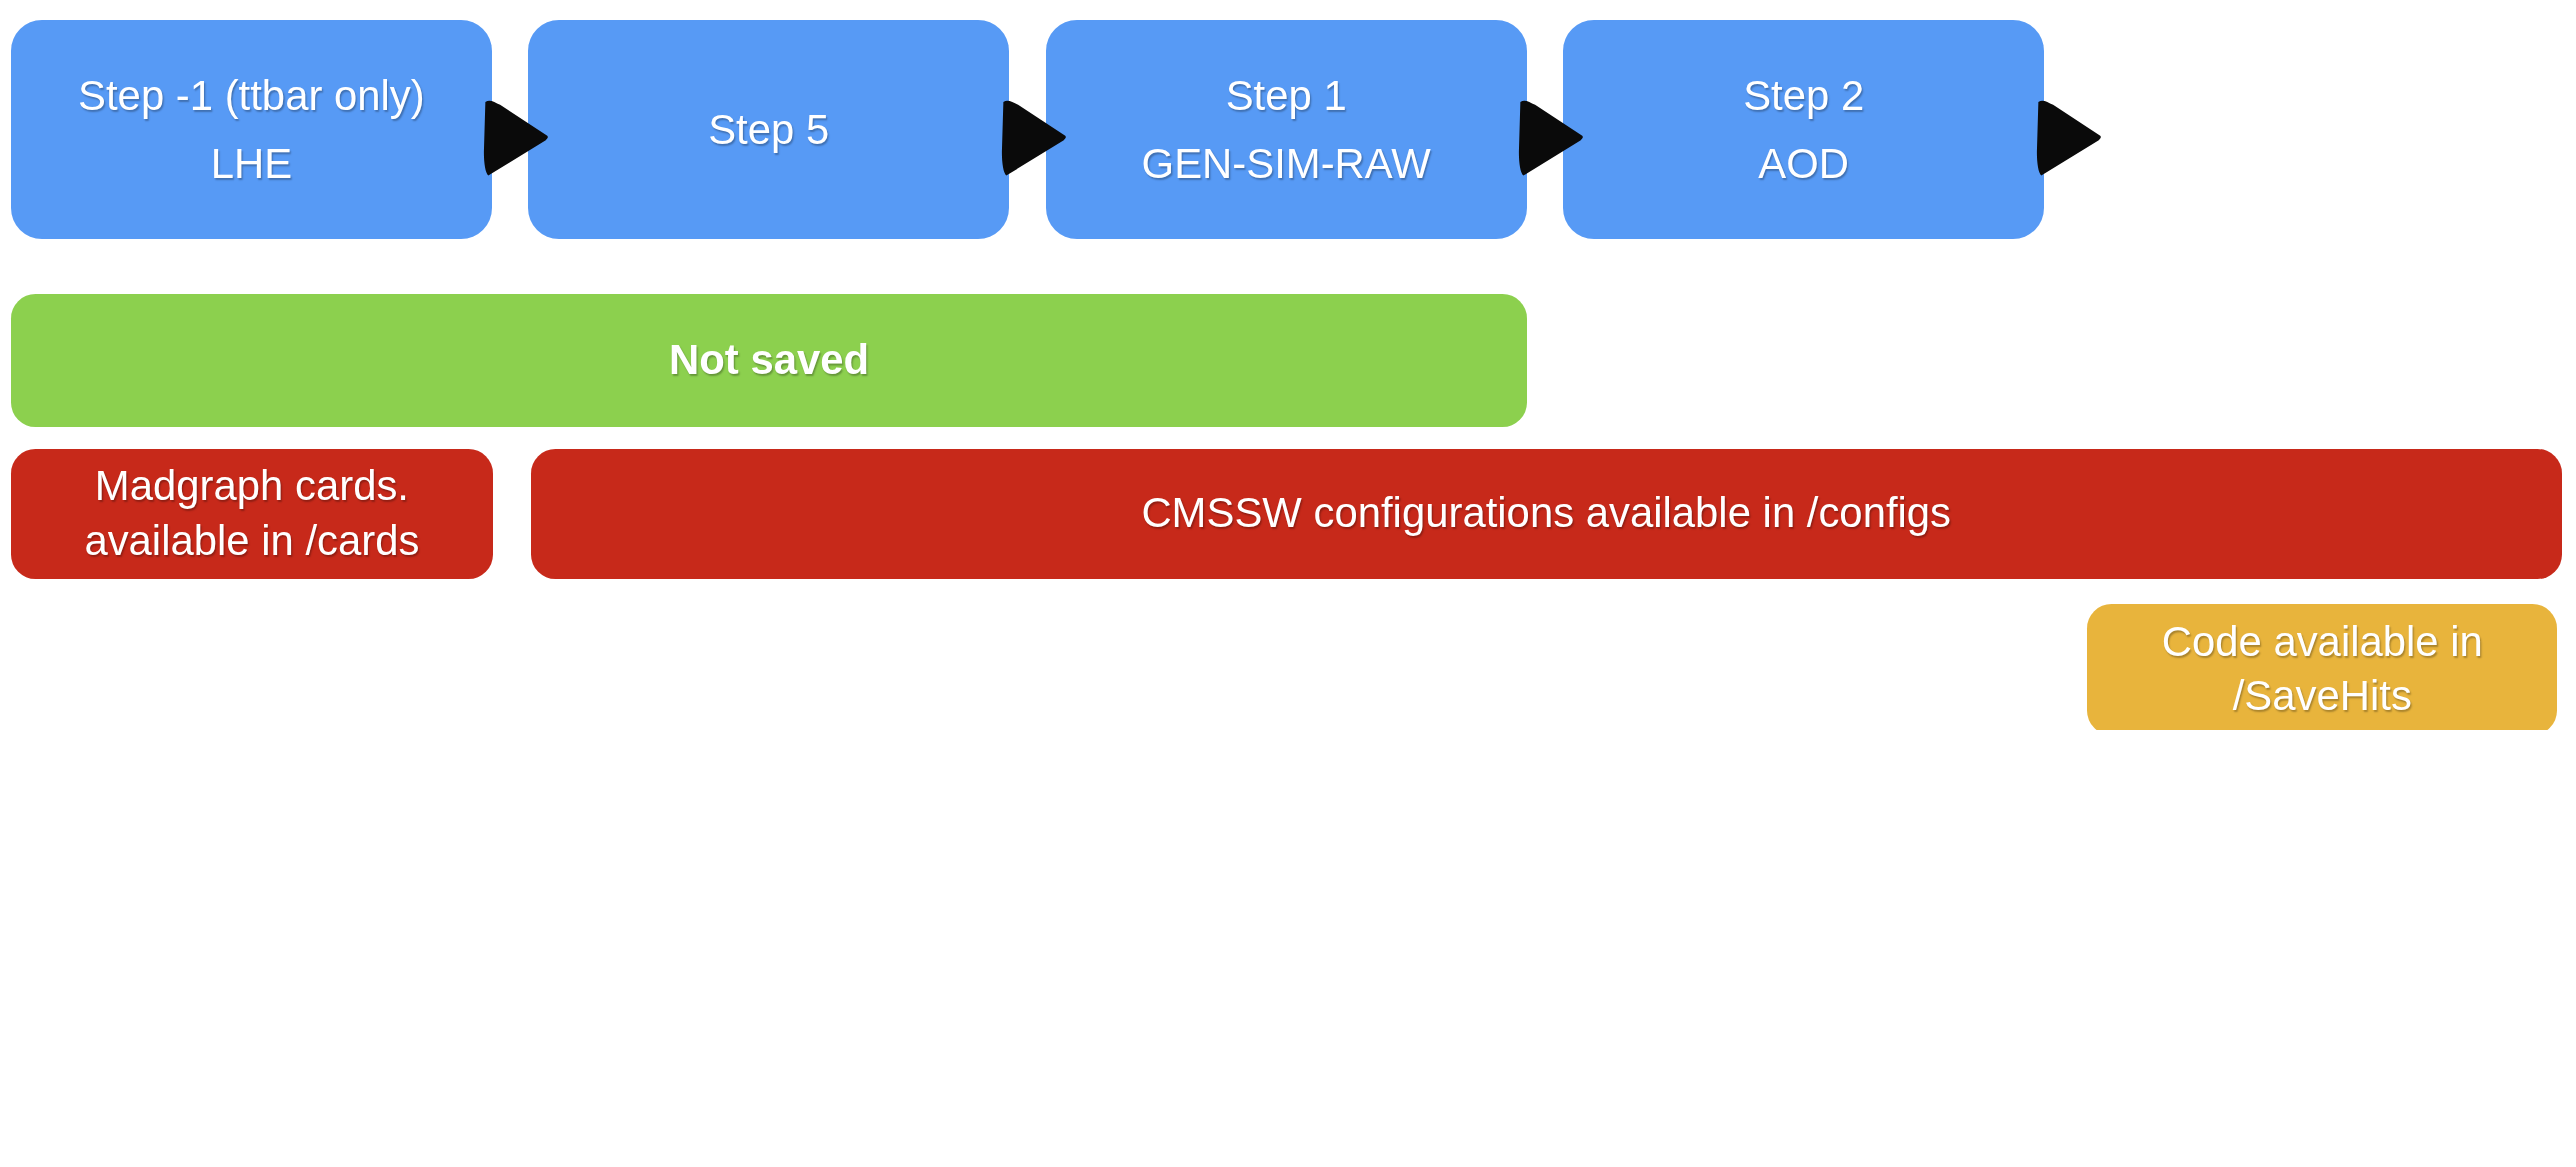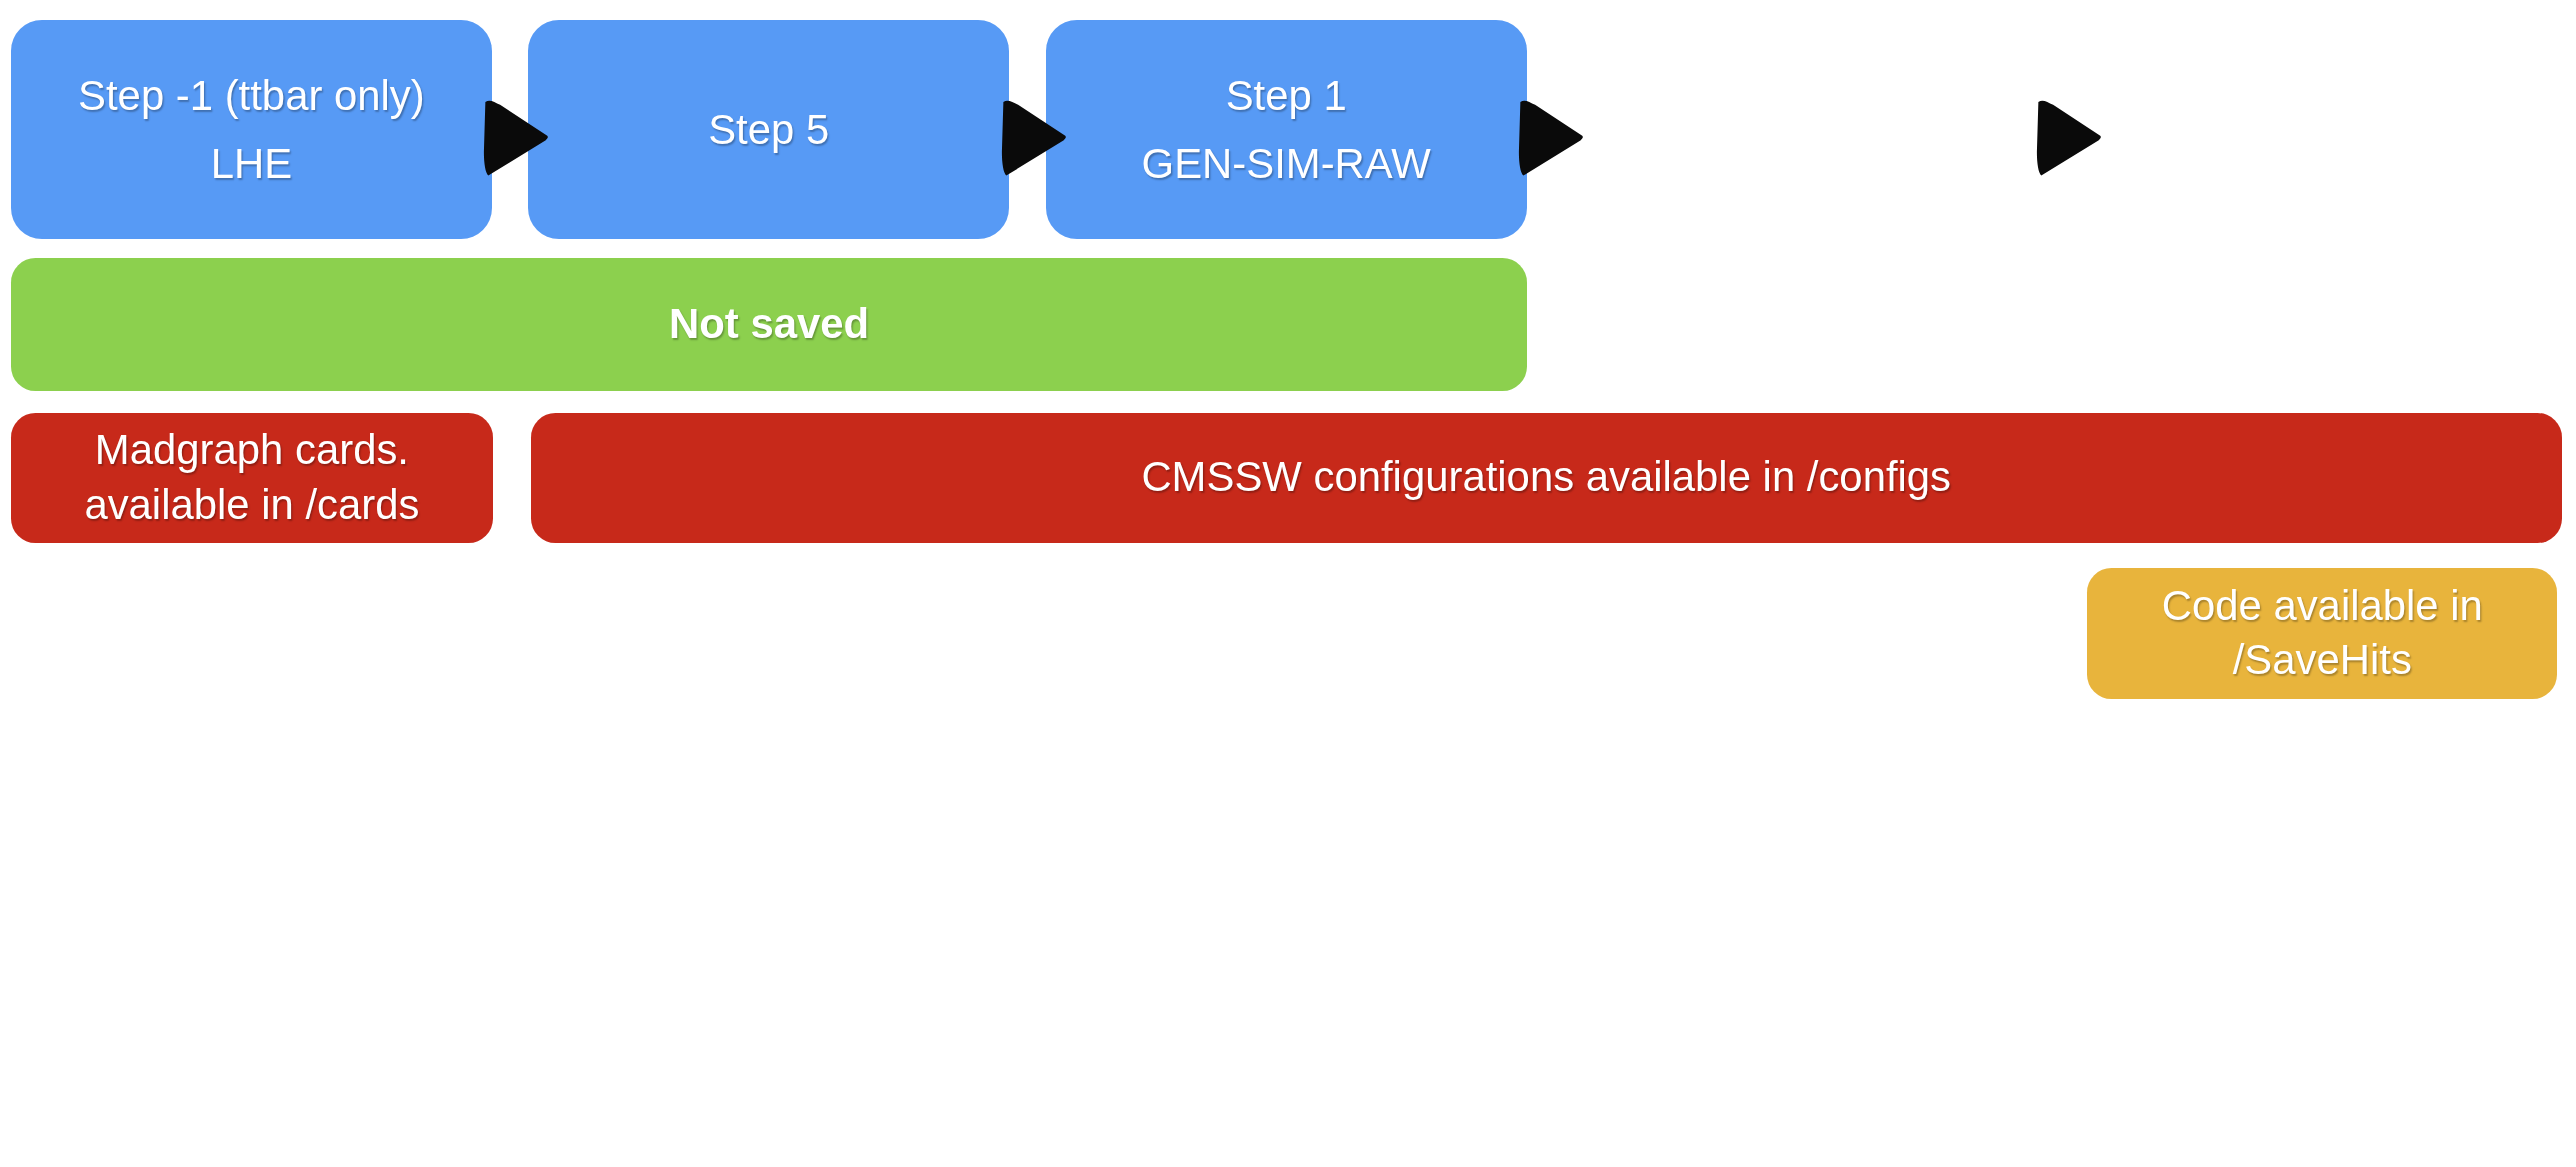--- a/index.html
+++ b/index.html
@@ -24,21 +24,21 @@
     text-shadow:0.05vw 0.09vw 0.07vw rgba(0,0,0,0.28);
     box-sizing:border-box;
   }
   .step{
     background:var(--blue,#579AF5);
     top:2.78%; height:29.95%;
     width:18.66%;
     border-radius:1.2vw;
     line-height:1.62;
   }
-  .band{ border-radius:0.95vw; line-height:1.3; }
+  .band{ border-radius:0.95vw; line-height:1.3;margin-top:36px; }
   .green{ background:var(--green,#8CD04E); font-weight:bold; top:35.29%; height:18.3%; }
   .red{ background:var(--red,#C7291A); top:56.55%; height:17.78%; }
   .gold{ background:var(--gold,#E8B43C); top:77.77%; height:17.95%; }
   .arrow{
     position:absolute;
     top:13.2%;
     width:2.86%;
     aspect-ratio: 0.877;
   }
   .arrow svg{ display:block; width:100%; height:100%; }
@@ -52,20 +52,24 @@
   <div class="box step" style="left:0.43%">
     <span>Step -1 (ttbar only)</span>
     <span>LHE</span>
   </div>
   <div class="box step" style="left:20.51%">
     <span>Step 5</span>
   </div>
   <div class="box step" style="left:40.60%">
     <span>Step 1</span>
     <span>GEN-SIM-RAW</span>
+  </div>
+  <div class="box step" style="left:60.69%">
+    <span>Step 2</span>
+    <span>AOD</span>
   </div>
 
   <div class="arrow" style="left:18.57%">
     <svg viewBox="0 0 50 57" preserveAspectRatio="none" aria-hidden="true">
       <path d="M5 4 C8 2 11 4 15 6 L47 27 C48 28 47 29 46 30 L7 54 C5 52 4 46 4 38 Z"></path>
     </svg>
   </div>
   <div class="arrow" style="left:38.66%">
     <svg viewBox="0 0 50 57" preserveAspectRatio="none" aria-hidden="true">
       <path d="M5 4 C8 2 11 4 15 6 L47 27 C48 28 47 29 46 30 L7 54 C5 52 4 46 4 38 Z"></path>

